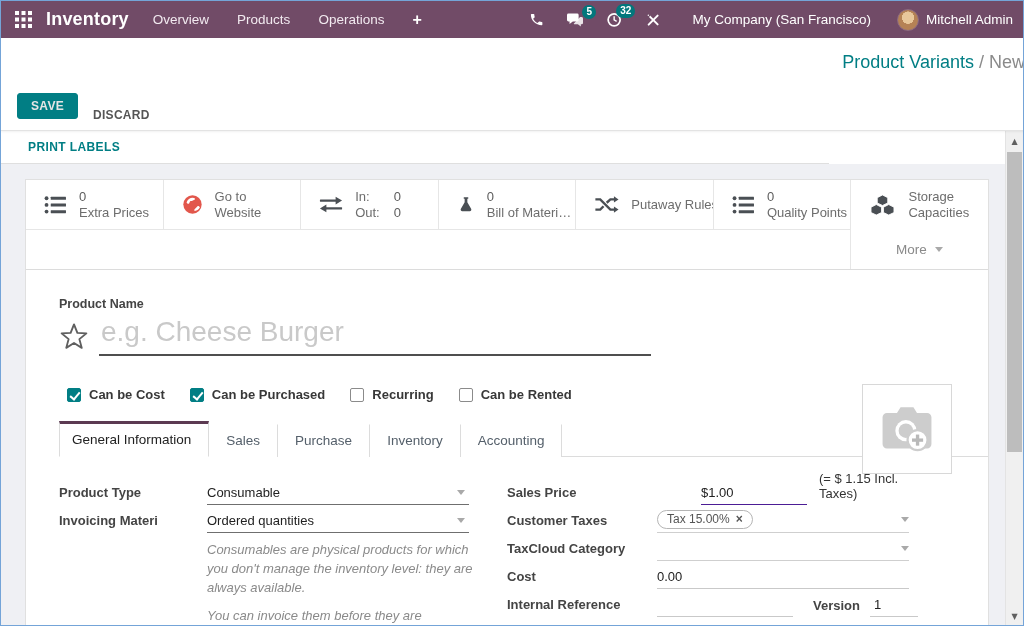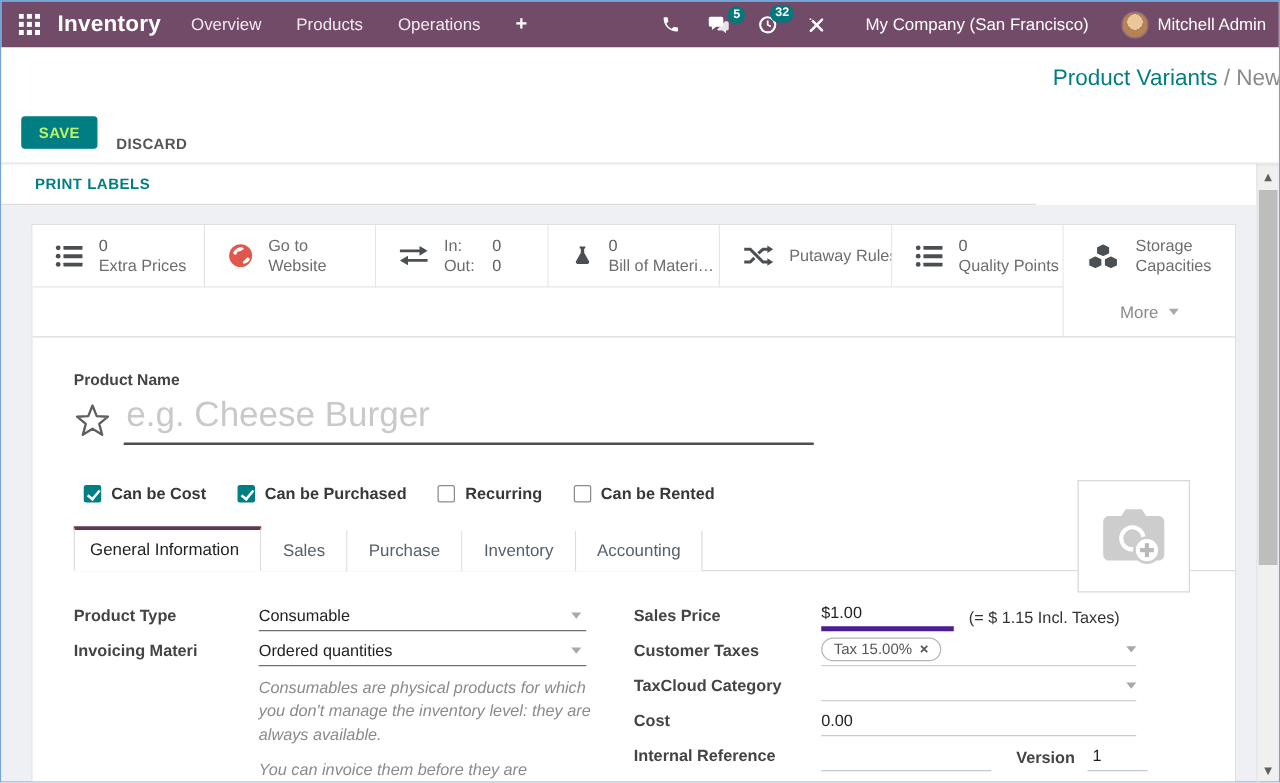--- a/index.html
+++ b/index.html
@@ -37,21 +37,21 @@
   
   .control-panel {
     position:absolute; left:0; top:37px; width:1024px; height:93px; background:#fff;
     border-bottom:1px solid #e3e3e3; box-shadow:0 1px 2px rgba(0,0,0,.06); z-index:3;
   }
   .breadcrumb { padding:14px 0 0 16px; font-size:18px;text-align:right; }
   .bc-parent { color:#017e84; cursor:pointer; }
   .bc-sep, .bc-current { color:#8a8a8a; }
   .cp-buttons { display:flex; align-items:center; margin:11px 0 0 16px; }
   .btn-save {
-    background:#017e84; color:#bef264; border:1px solid #017e84; font-size:12px; font-weight:bold;
+    background:#017e84; color:#e5e5e5; border:1px solid #017e84; font-size:12px; font-weight:bold;
     padding:5px 13px; border-radius:3px; letter-spacing:.3px; cursor:pointer;
     font-family:"Liberation Sans", sans-serif;
   }
   .btn-discard {
     background:transparent; border:none; color:#555; font-size:12px; font-weight:bold;
     padding:5px 12px; margin-left:3px; letter-spacing:.3px; cursor:pointer;
     font-family:"Liberation Sans", sans-serif;
     margin-top:19px;
   }
   
@@ -126,21 +126,21 @@
   .col-right { width:430px; }
   .frow { display:flex; align-items:flex-end; height:28px; }
   .frow .fld-label { width:148px; flex:0 0 148px; padding-bottom:5px; font-size:13px; }
   .col-right .frow .fld-label { width:150px; flex:0 0 150px; }
   .fval { flex:1 1 auto; display:flex; align-items:flex-end; }
   .select-box {
     width:262px; display:flex; align-items:center; justify-content:space-between;
     border-bottom:1px solid #6f6f6f; padding:0 4px 4px 0; cursor:pointer; font-size:13px; color:#222;
   }
   .inp { border:none; outline:none; font-size:13px; color:#222; padding:0 0 4px 0; background:transparent; font-family:"Liberation Sans", sans-serif; }
-  .price-inp { width:106px; border-bottom:4px solid #4c1d95; }
+  .price-inp { width:106px; border-bottom:1px solid #4c1d95;margin-left:44px; }
   .suffix { font-size:13px; color:#333; margin-left:12px; padding-bottom:4px; }
   .tags-box { width:252px; display:flex; align-items:center; justify-content:space-between; border-bottom:1px solid #cfcfcf; padding-bottom:3px; cursor:pointer; }
   .tag-pill {
     display:inline-flex; align-items:flex-end; gap:6px; border:1px solid #b5b5b5; border-radius:11px;
     padding:1px 9px 2px; font-size:12px; color:#555; background:#fff;
   }
   .tag-x { font-weight:bold; color:#555; cursor:pointer; font-size:12px; }
   .empty-select { width:252px; display:flex; align-items:center; justify-content:flex-end; border-bottom:1px solid #cfcfcf; padding-bottom:5px; cursor:pointer; height:20px; }
   .cost-inp { width:252px; border-bottom:1px solid #c9c9c9; }
   .ref-inp { width:136px; border-bottom:1px solid #c9c9c9; }

